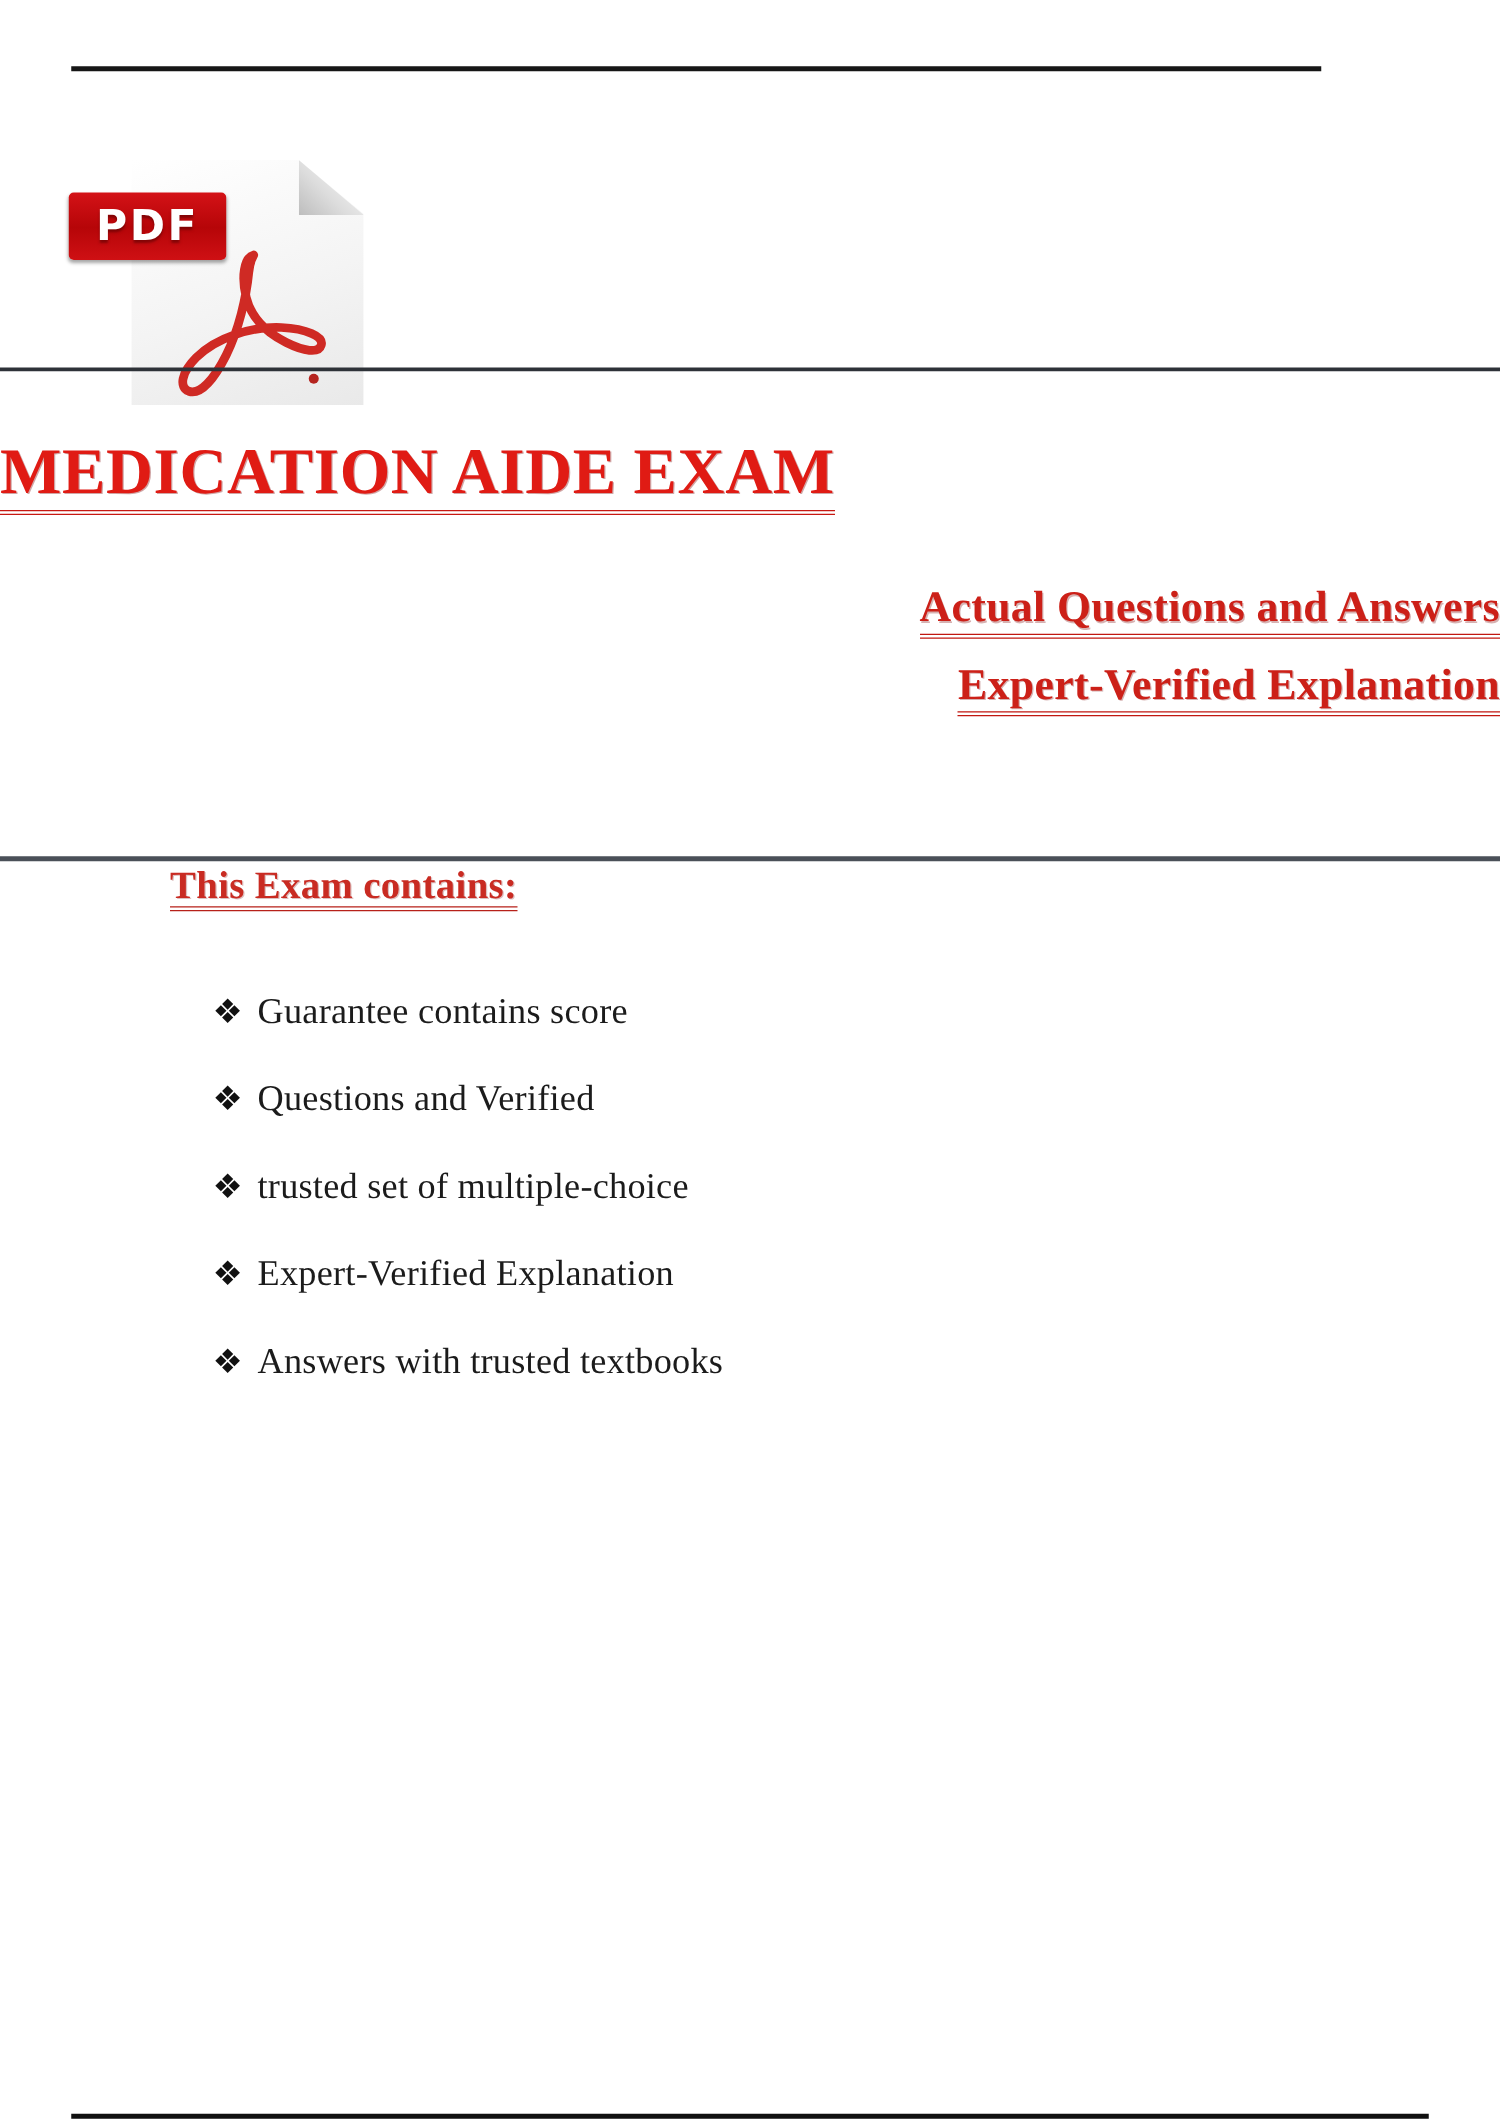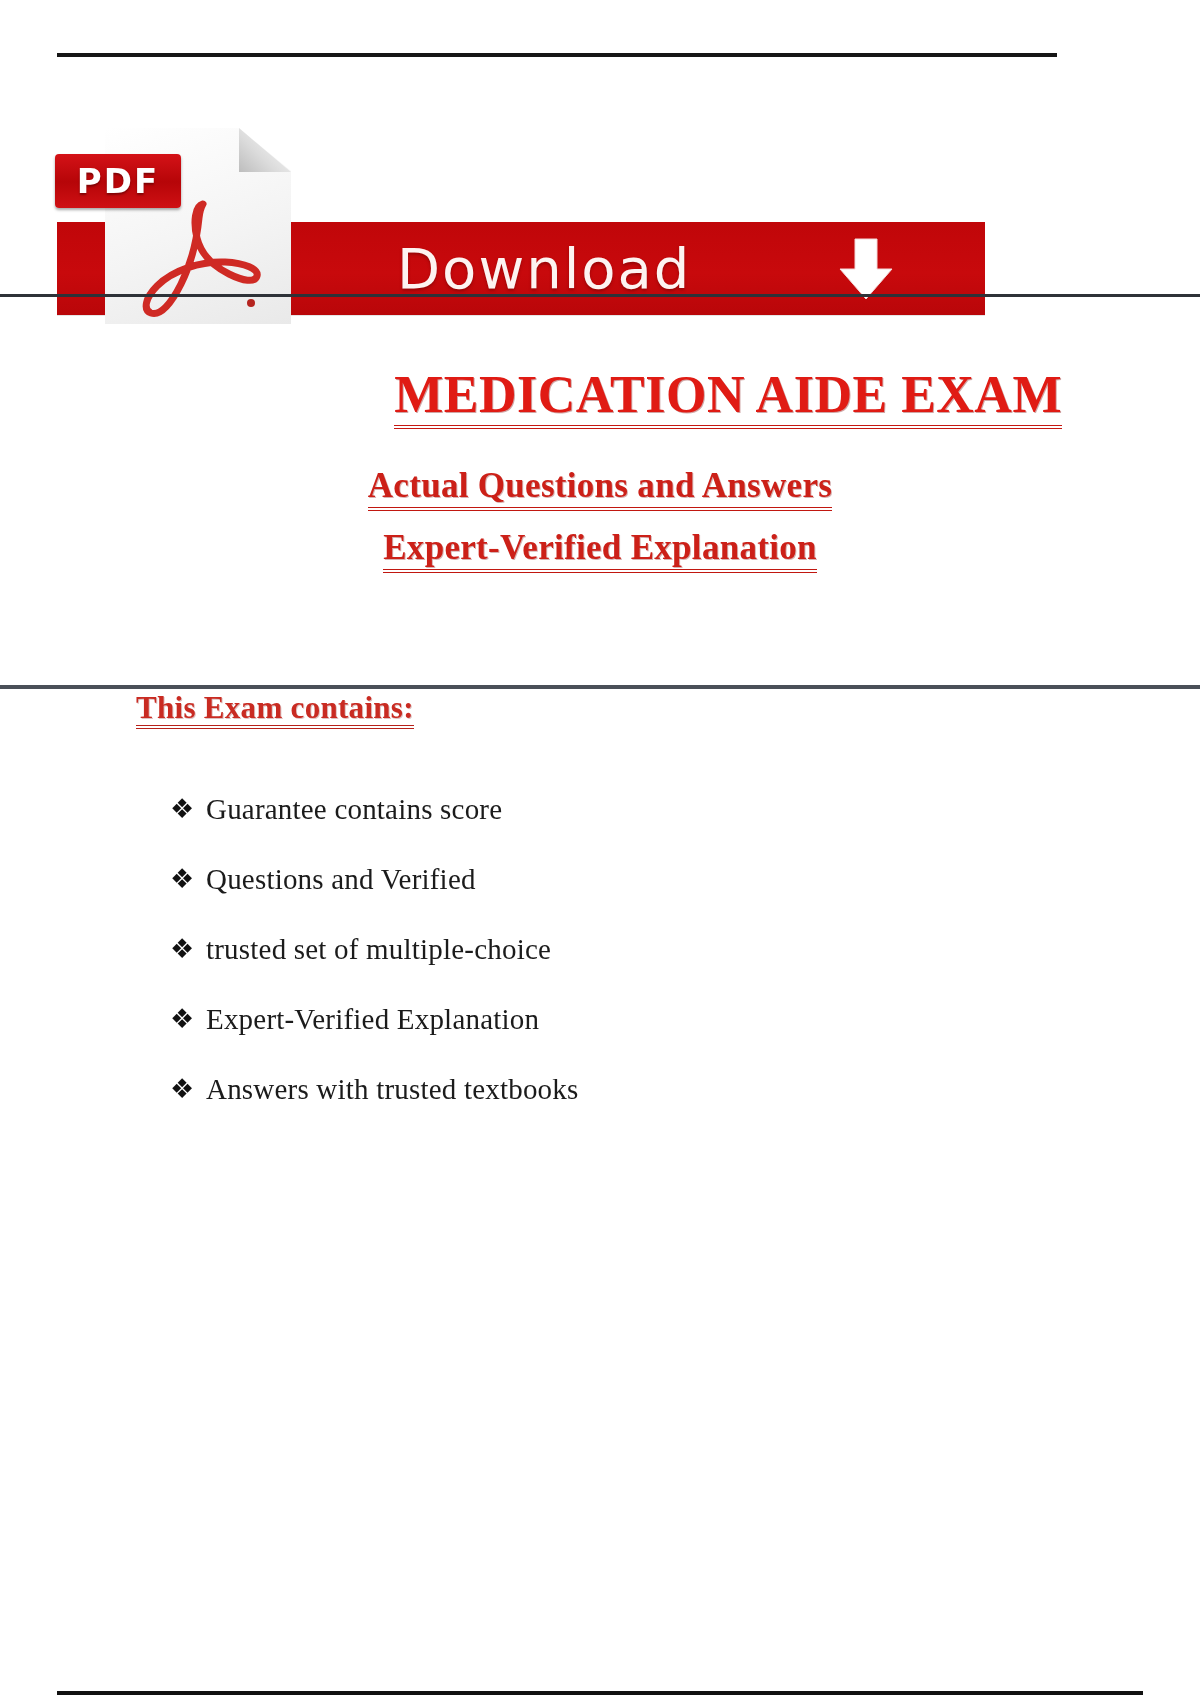--- a/index.html
+++ b/index.html
@@ -144,38 +144,37 @@
     width: 128px;
     height: 118px;
   }
 
   
   .hero-title {
     position: absolute;
     left: 0;
     top: 348px;
     width: 1062px;
-    text-align: right;
+    text-align: left;
     font-weight: bold;
     font-size: 52px;
     color: #e01b14;
     letter-spacing: 0.5px;
     text-shadow: 1px 1px 0 rgba(120,0,0,0.35);
-    margin-top: 17px;
   }
   .hero-title .u {
     border-bottom: 4px double #c61812;
     padding-bottom: 2px;
   }
 
   .hero-sub {
     position: absolute;
     left: 0;
     width: 1200px;
-    text-align: center;
+    text-align: right;
     font-weight: bold;
     font-size: 35px;
     color: #cc2018;
     letter-spacing: 0.3px;
     text-shadow: 1px 1px 0 rgba(120,0,0,0.30);
   }
   .hero-sub-1 { top: 466px; }
   .hero-sub-2 { top: 528px; }
   .hero-sub .u {
     border-bottom: 4px double #c11710;
@@ -227,26 +226,20 @@
     letter-spacing: 0.2px;
   }
 </style>
 </head>
 <body>
 
 <div class="page">
 
   <div class="rule rule-top"></div>
 
-  <div class="download-banner">
-    <div class="dl-text">Download</div>
-    <svg class="dl-arrow" viewBox="0 0 62 64">
-      <polygon points="20,2 42,2 42,32 57,32 31,62 5,32 20,32" fill="#ffffff" stroke="#f3d9d9" stroke-width="1"></polygon>
-    </svg>
-  </div>
 
   <div class="pdf-icon">
     <div class="pdf-page"></div>
     <div class="pdf-fold"></div>
     <svg class="acro-mark" viewBox="0 0 128 118">
       <path d="M70 4 C62 6 60 22 64 38 C68 54 80 66 96 74 C110 81 122 83 124 76 C126 69 112 63 92 62
                C68 61 40 70 24 86 C12 98 10 110 18 113 C27 116 38 104 48 84 C58 64 64 38 66 18
                C67 9 70 4 70 4 Z" fill="none" stroke="#cf2a24" stroke-width="7" stroke-linecap="round" stroke-linejoin="round"></path>
       <circle cx="118" cy="103" r="4" fill="#b5241f"></circle>
     </svg>

